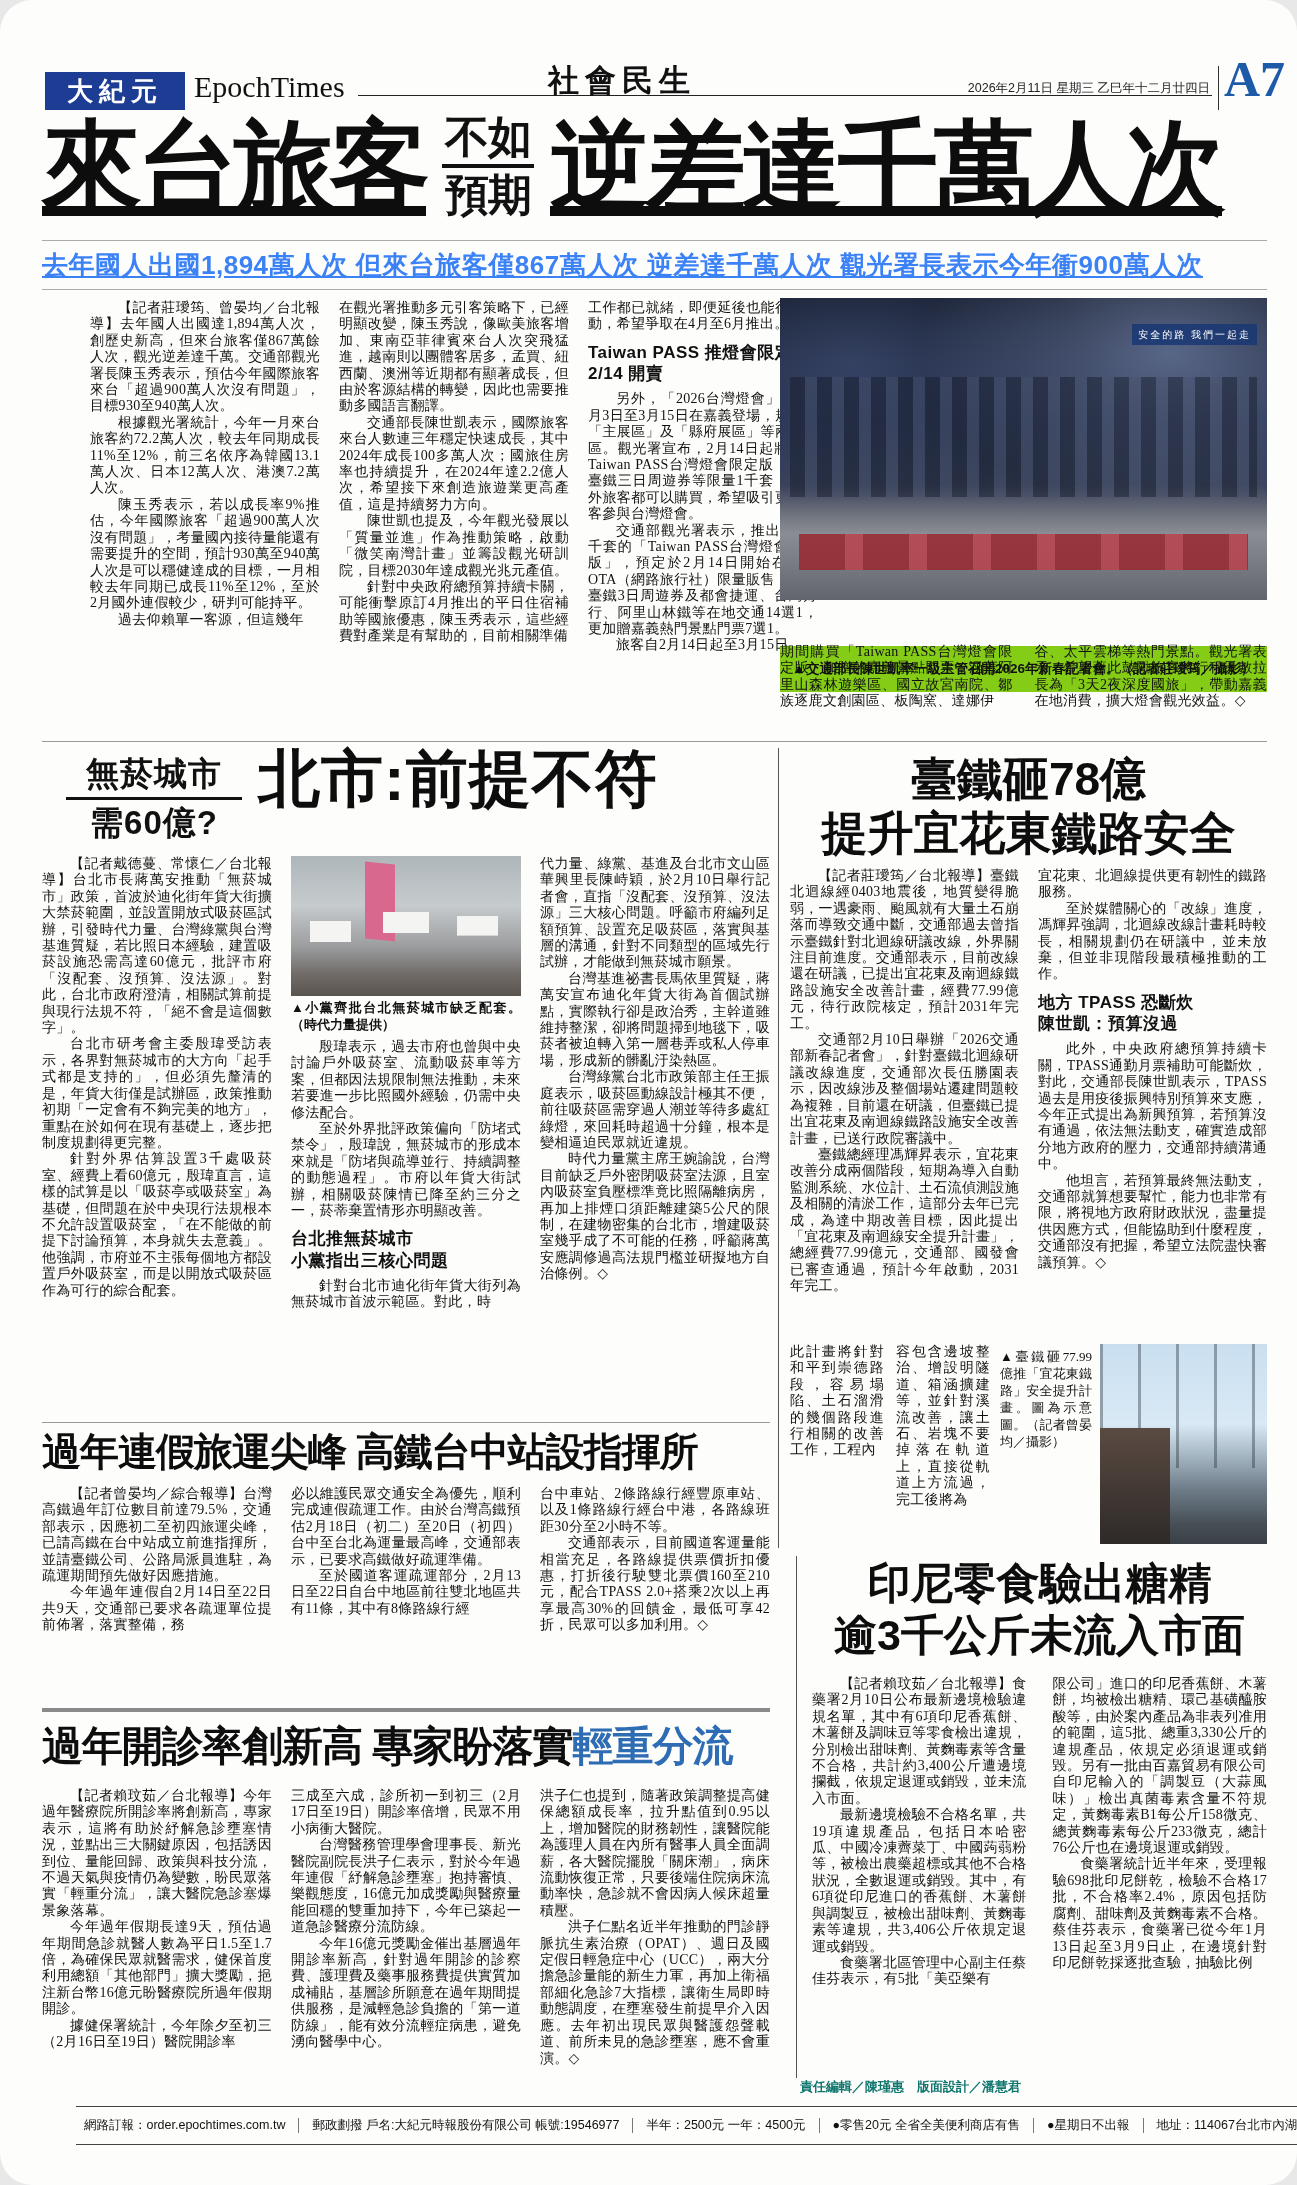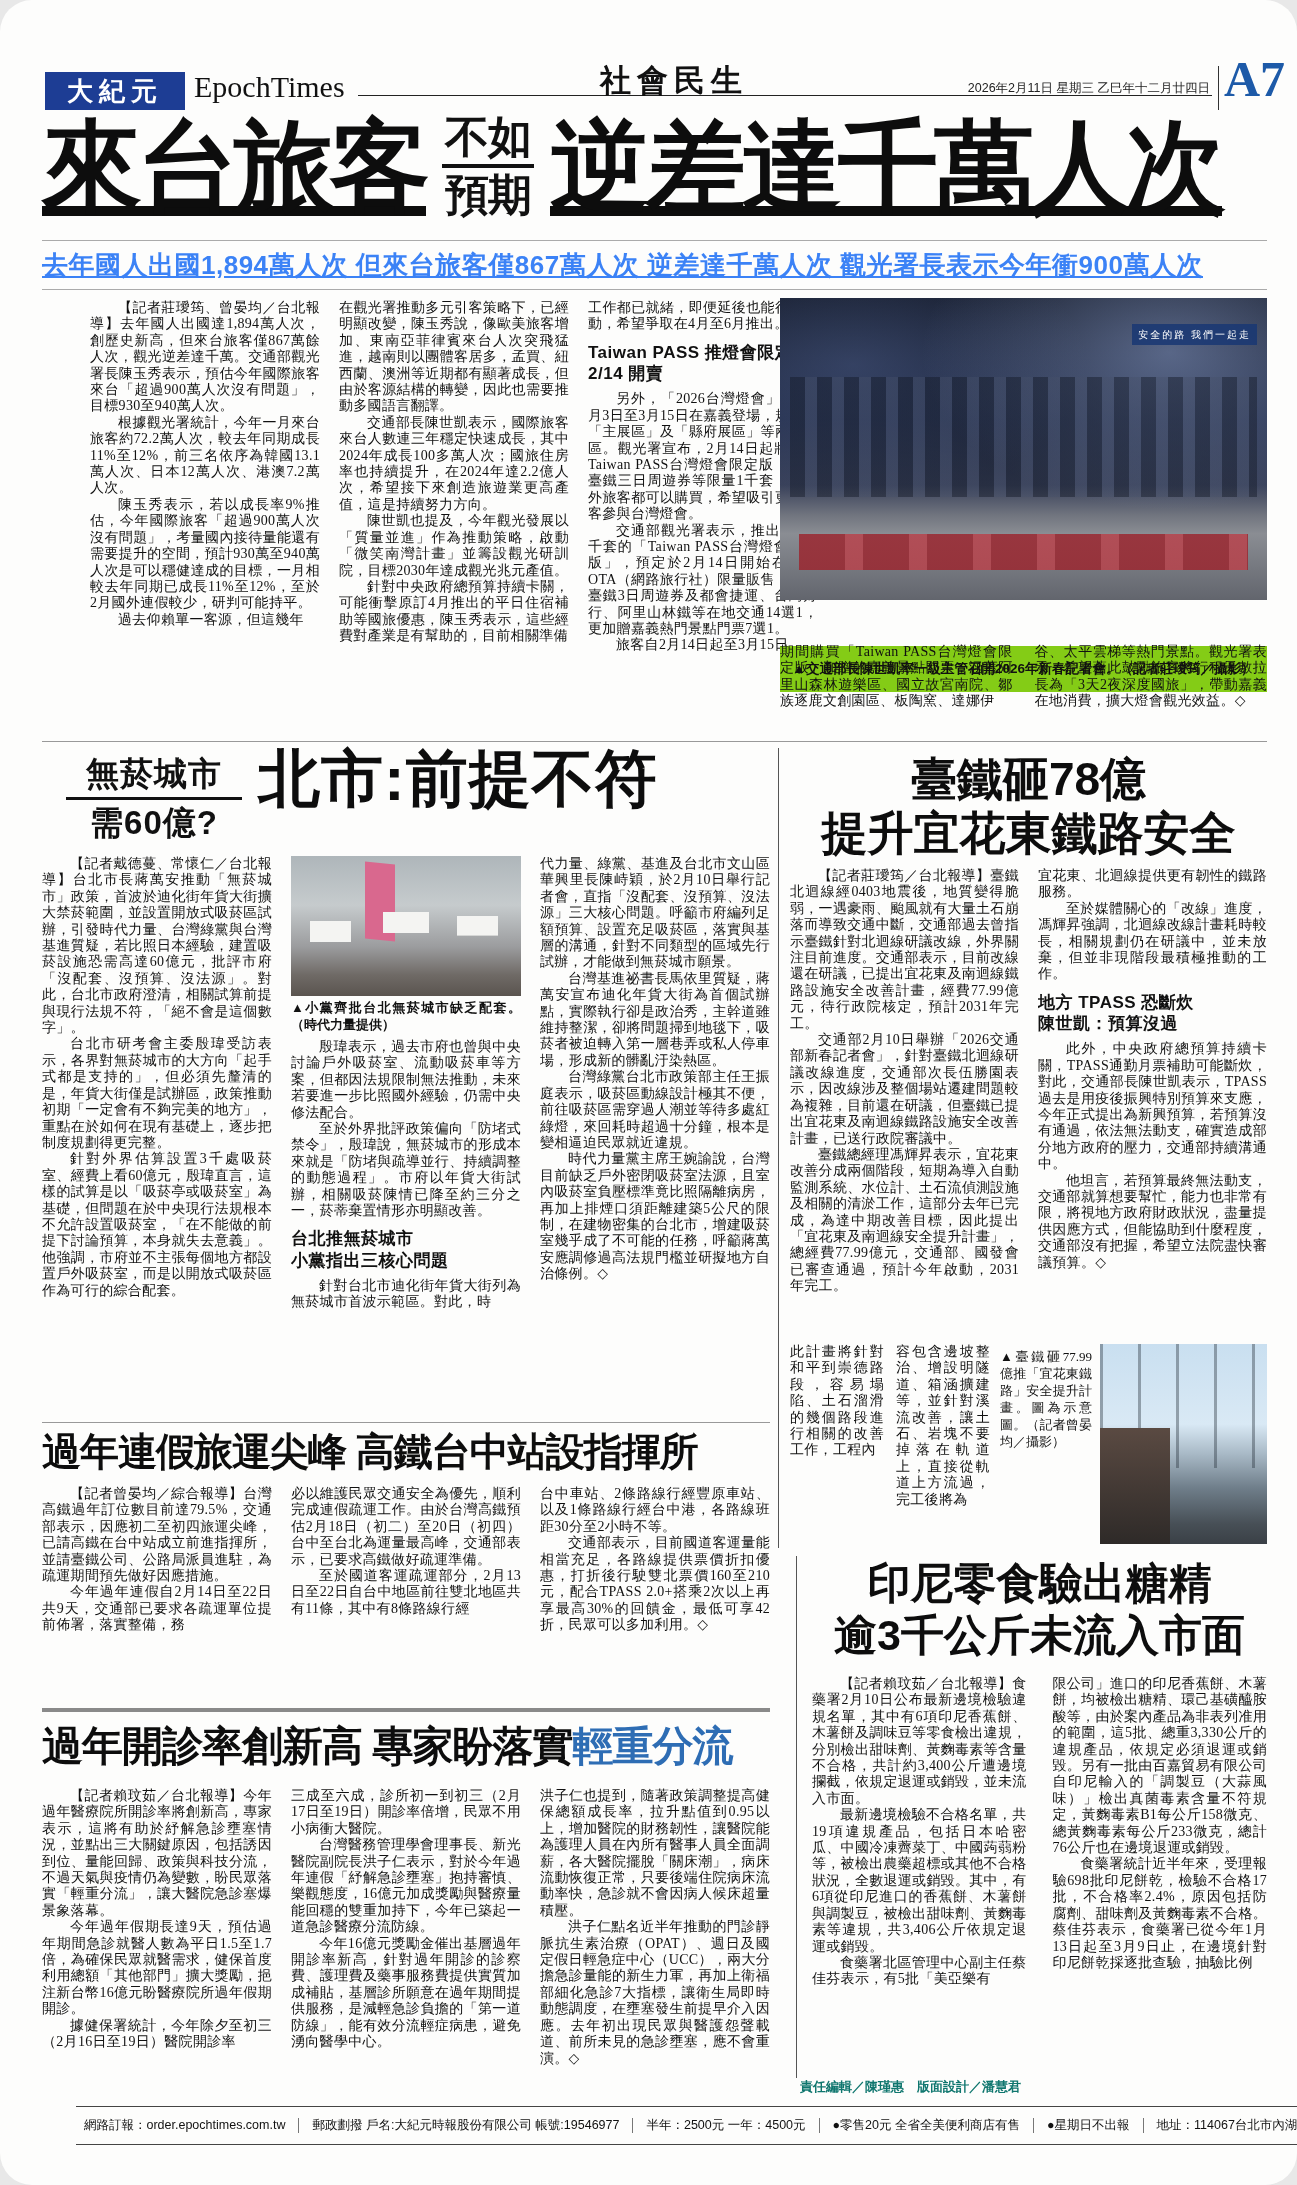--- a/index.html
+++ b/index.html
@@ -5,21 +5,21 @@
   html,body{margin:0;padding:0;background:#e8e8e8;}
   .page{position:relative;width:1297px;height:2185px;background:#fdfdfc;margin:0 auto;overflow:hidden;
         font-family:"Liberation Serif","DejaVu Serif",serif;color:#111;border-radius:32px;}
   .abs{position:absolute;}
 
   
   .mast-logo{left:45px;top:72px;width:140px;height:38px;background:#1d3d94;color:#fff;
     font:700 26px/38px "Liberation Sans",sans-serif;text-align:center;letter-spacing:6px;}
   .mast-en{left:194px;top:70px;font:400 30px "Liberation Serif",serif;}
   .mast-rule{left:358px;top:95px;width:854px;height:1px;background:#222;}
-  .mast-section{left:548px;top:60px;width:200px;text-align:right;font:700 31px "Liberation Serif",serif;letter-spacing:6px;}
+  .mast-section{left:548px;top:60px;width:200px;text-align:left;font:700 31px "Liberation Serif",serif;letter-spacing:6px;}
   .mast-date{left:880px;top:80px;width:330px;text-align:right;font:12.5px "Liberation Sans",sans-serif;color:#222;}
   .mast-tick{left:1218px;top:66px;width:1px;height:44px;background:#333;}
   .mast-pageno{left:1224px;top:50px;font:700 50px "Liberation Serif",serif;color:#1d5aa8;}
 
   
   .hl-row{left:42px;top:112px;width:1228px;height:108px;display:flex;align-items:center;gap:16px;}
   .hl-big{font:900 100px/1 "Liberation Sans",sans-serif;letter-spacing:-4px;color:#0d0d0d;white-space:nowrap;text-decoration:underline;}
   .hl-stack{display:flex;flex-direction:column;align-items:center;}
   .hl-stack span{font:900 44px/1.05 "Liberation Sans",sans-serif;letter-spacing:-1px;}
   .hl-stack i{display:block;width:92px;height:4px;background:#111;margin:4px 0;}

